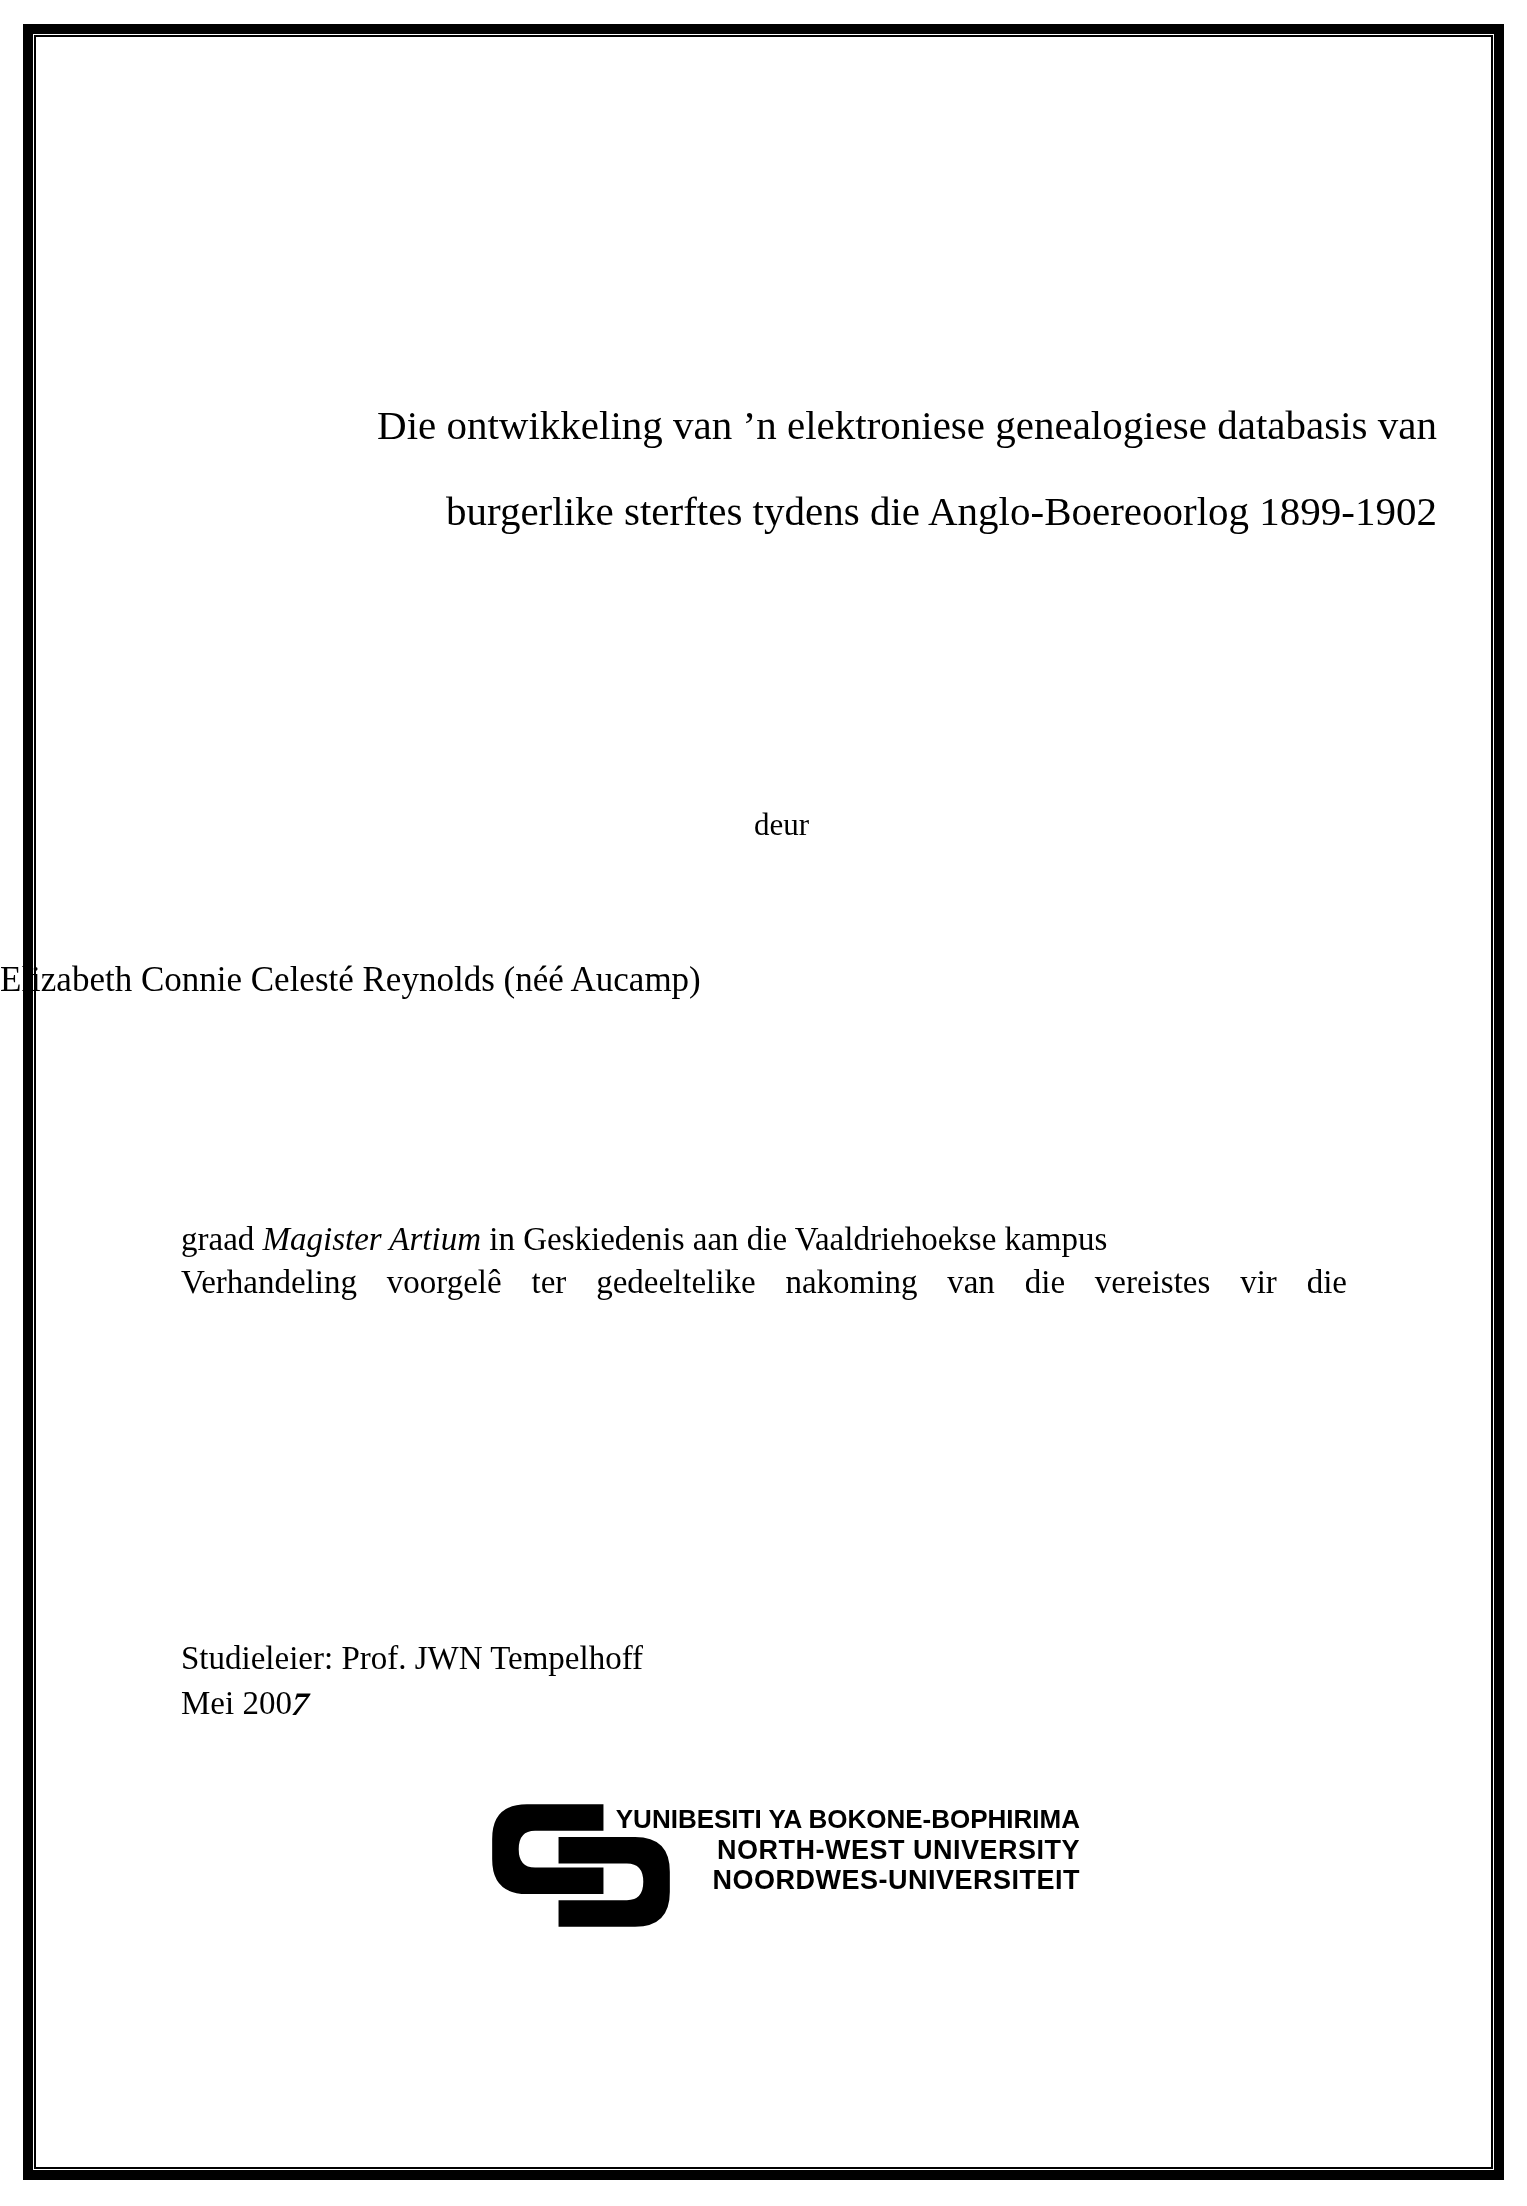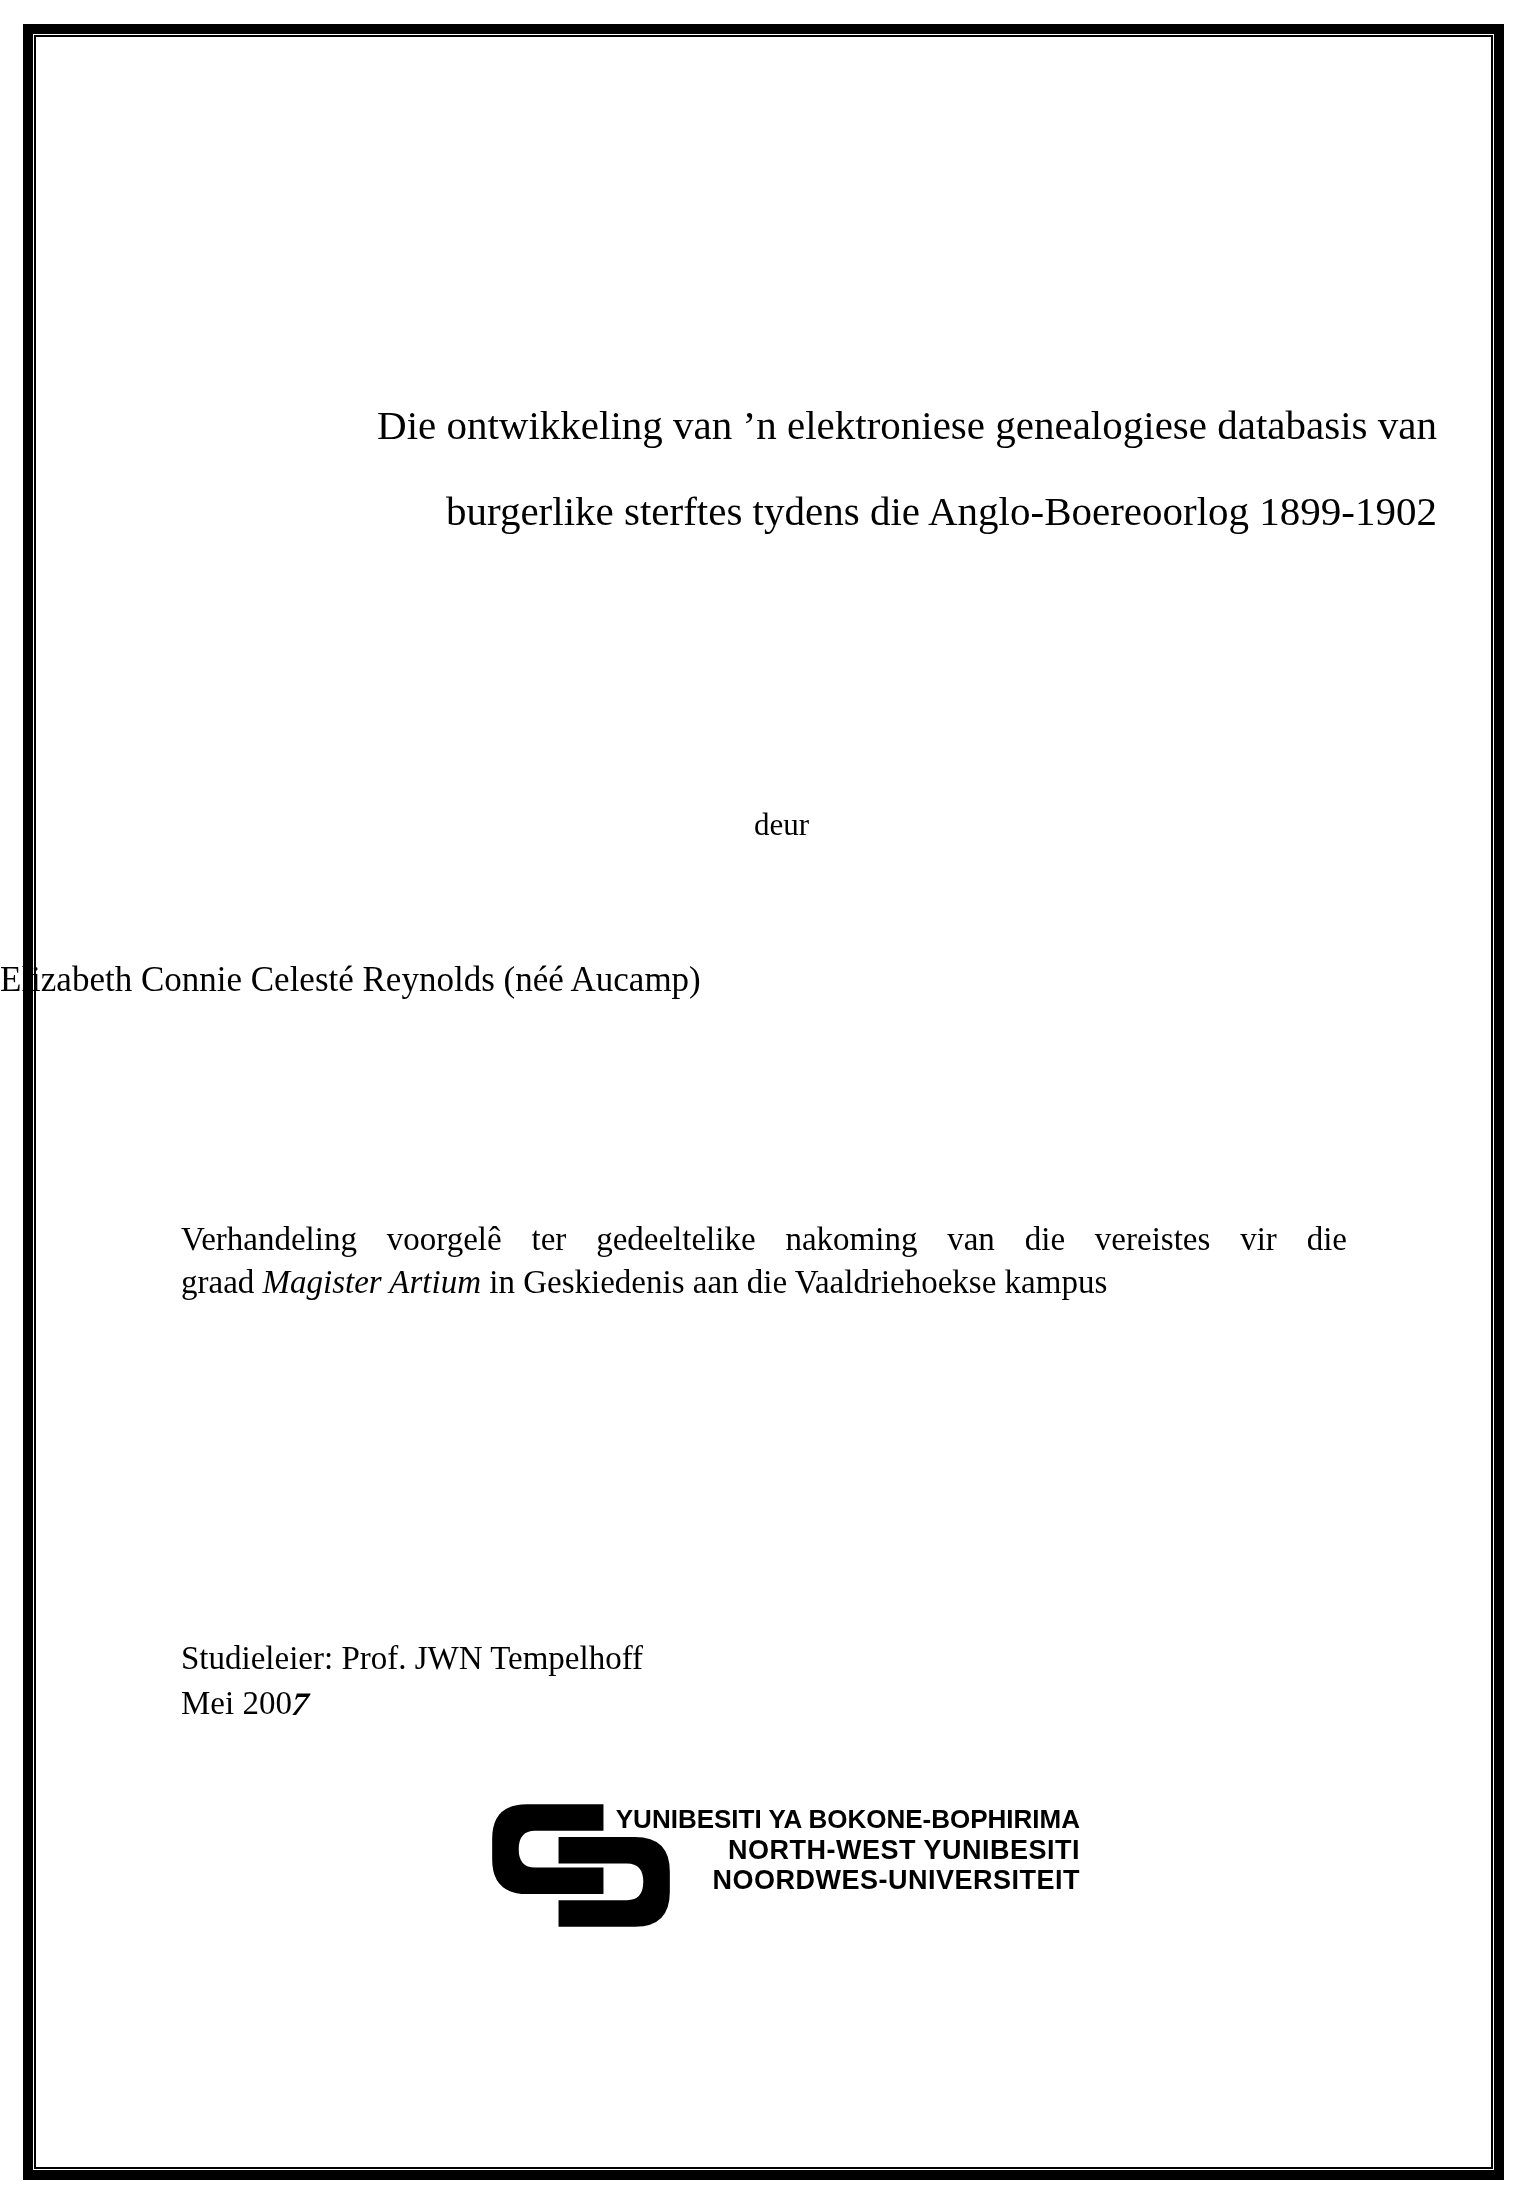--- a/index.html
+++ b/index.html
@@ -139,34 +139,34 @@
   <h1 class="title">
       <span class="title-line">Die ontwikkeling van ’n elektroniese genealogiese databasis van</span>
       <span class="title-line">burgerlike sterftes tydens die Anglo-Boereoorlog 1899-1902</span>
     </h1>
 
   <div class="byline">deur</div>
 
   <div class="author">Elizabeth Connie Celesté Reynolds (néé Aucamp)</div>
 
   <div class="statement">
+    <span class="statement-line"><span>graad </span><span class="italic">Magister Artium</span><span> in Geskiedenis aan die Vaaldriehoekse kampus</span></span>
     <span class="statement-line justified">Verhandeling voorgelê ter gedeeltelike nakoming van die vereistes vir die</span>
-    <span class="statement-line"><span>graad </span><span class="italic">Magister Artium</span><span> in Geskiedenis aan die Vaaldriehoekse kampus</span></span>
   </div>
 
   <div class="supervisor-block">
     <span class="supervisor-line">Studieleier: Prof. JWN Tempelhoff</span>
     <span class="date-line"><span>Mei 200</span><span class="date-seven">7</span></span>
   </div>
 
   <div class="logo">
     <svg class="logo-mark" viewBox="0 0 190 124" xmlns="http://www.w3.org/2000/svg" aria-hidden="true">
       <path fill="#000000" d="M117,2 L42,2 Q8,2 8,36 L8,56 Q8,90 42,90 L117,90 L117,64 L50,64 Q34,64 34,46 Q34,28 50,28 L117,28 Z"></path>
       <path fill="#000000" d="M73,122 L148,122 Q182,122 182,88 L182,68 Q182,34 148,34 L73,34 L73,60 L140,60 Q156,60 156,78 Q156,96 140,96 L73,96 Z"></path>
     </svg>
     <div class="logo-text">
       <span class="logo-text-line1">YUNIBESITI YA BOKONE-BOPHIRIMA</span>
-      <span class="logo-text-line2">NORTH-WEST YUNIBESITI</span>
+      <span class="logo-text-line2">NORTH-WEST UNIVERSITY</span>
       <span class="logo-text-line3">NOORDWES-UNIVERSITEIT</span>
     </div>
   </div>
 
 </div>
 
 </body></html>

